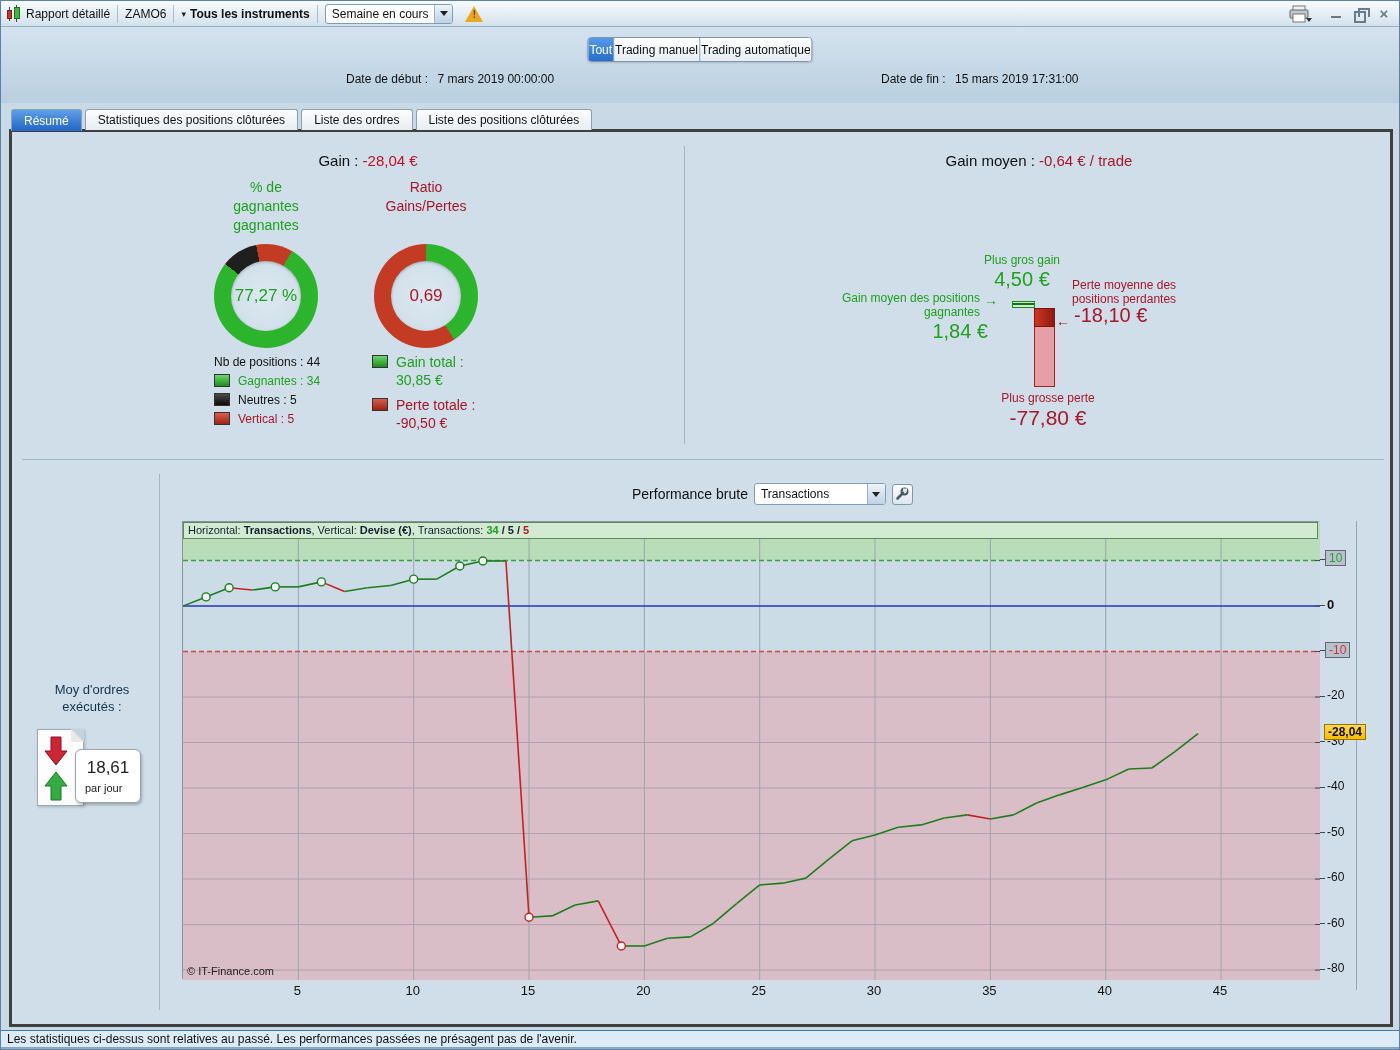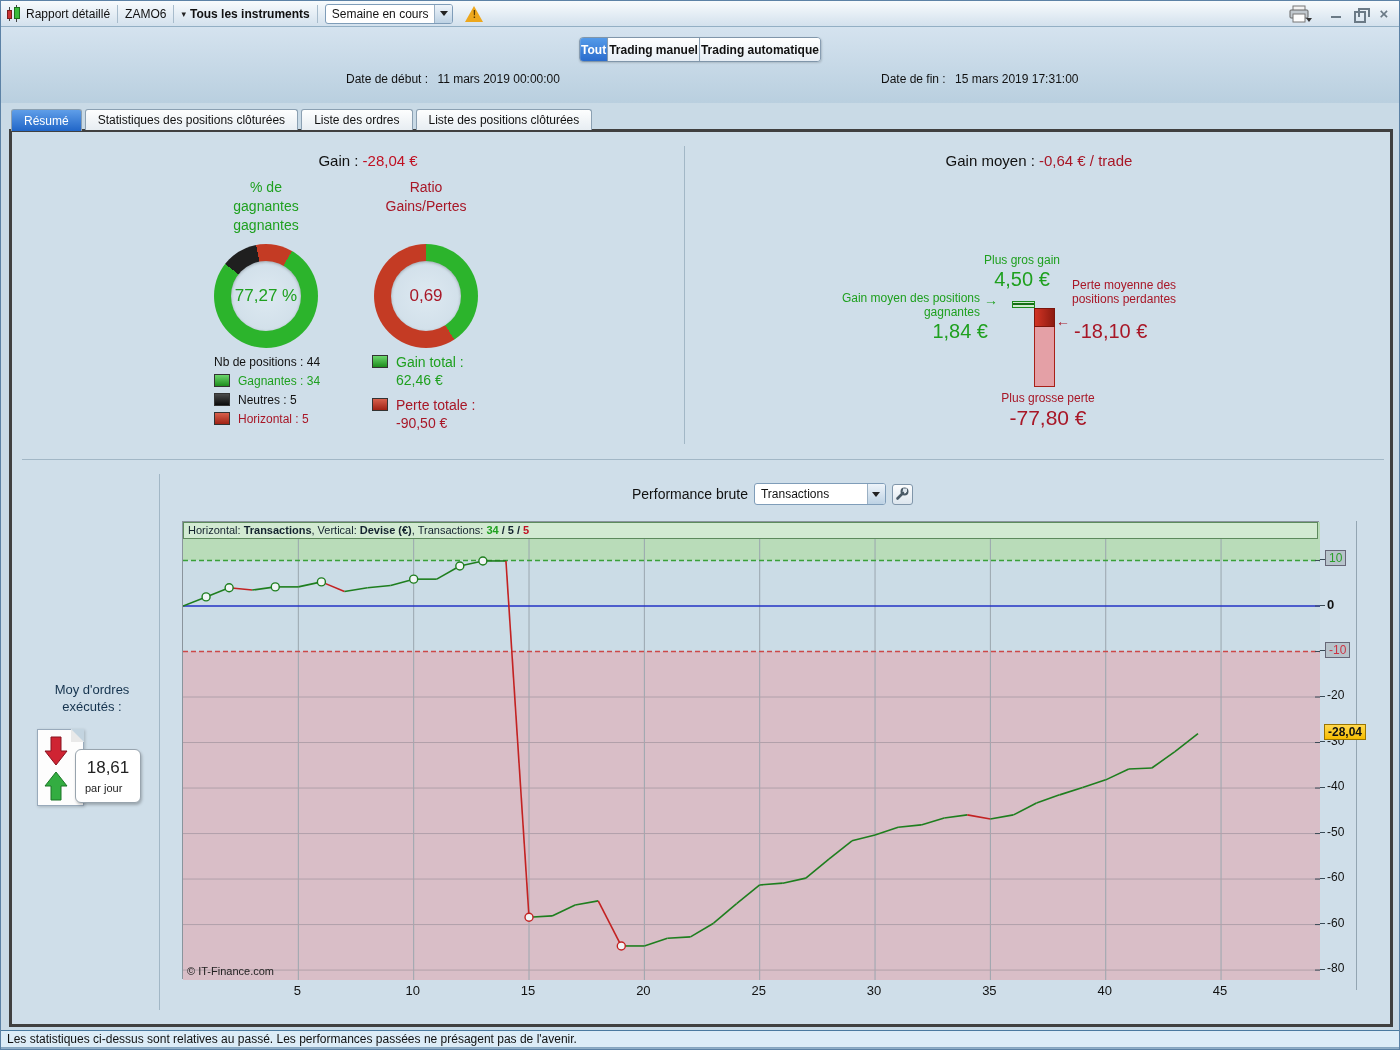--- a/index.html
+++ b/index.html
@@ -55,21 +55,21 @@
     background:linear-gradient(#d5e3ef,#b9cfdf);
   }
   .mode-tabs{
     position:absolute; left:50%; top:10px; transform:translateX(-50%);
     display:flex; border-radius:4px; overflow:hidden; border:1px solid #8096aa;
     box-shadow:0 1px 2px rgba(0,0,0,.15);
   }
   .mode-tab{
     height:23px; font-size:12px; display:flex; align-items:center; justify-content:center;
     padding:0 1px; background:linear-gradient(#ffffff,#e6edf4); color:#111;
-    border-right:1px solid #8096aa; cursor:default;font-weight:bold;
+    border-right:1px solid #8096aa; cursor:default;
   }
   .mode-tab:last-child{ border-right:none; }
   .mode-tab.active{ background:linear-gradient(#549ae8,#2a6ccd); color:#fff; }
   .date-line{ position:absolute; top:45px; font-size:12px; white-space:nowrap; }
   .date-start{ left:345px; } .date-end{ left:880px; }
   .date-line .dval{ margin-left:6px; }
   
   .rtabs{ position:absolute; left:10px; top:108px; display:flex; gap:3px; z-index:3;text-align:right; }
   .rtab{
     height:21px; font-size:12px; padding:0 12px; display:flex; align-items:center;
@@ -109,21 +109,21 @@
   .totals .spacer{ height:5px; }
   
   .gm-title{ left:672px; top:20px; width:710px; text-align:center; font-size:15px; }
   .sr-label{ font-size:12px; line-height:14px; }
   .sr-big{ font-size:20px; }
   .sr-best-label{ left:920px; top:121px; width:180px; text-align:center; }
   .sr-best-value{ left:920px; top:136px; width:180px; text-align:center; }
   .sr-avgwin-label{ left:700px; top:159px; width:268px; text-align:right; }
   .sr-avgwin-value{ left:796px; top:188px; width:180px; text-align:right; }
   .sr-avgloss-label{ left:1060px; top:146px; width:150px; }
-  .sr-avgloss-value{ left:1062px; top:188px; width:150px; }
+  .sr-avgloss-value{ left:1062px; top:172px; width:150px; }
   .sr-worst-label{ left:940px; top:259px; width:192px; text-align:center; }
   .sr-worst-value{ left:940px; top:274px; width:192px; text-align:center; font-size:21px; }
   .arrow-ch{ font-size:14px; font-weight:bold; }
   .arrow-right{ left:972px; top:160px; }
   .arrow-left{ left:1044px; top:181px; }
   .bar-gain{ left:1000px; width:23px; background:#cfe9cf; border:1px solid #1a8a1a; position:absolute; }
   .bar-gain .bar-gain-avg{ position:absolute; left:0; right:0; height:2px; background:#156f15; }
   .bar-loss{ left:1022px; top:176px; width:21px; background:#e4a0a6; border:1px solid #a82018; position:absolute; }
   .bar-loss .bar-loss-avg{ position:absolute; left:-1px; top:-1px; width:21px; background:linear-gradient(90deg,#d23424,#8c1a10); border:1px solid #7c150c; }
   
@@ -211,21 +211,21 @@
 </div>
 
 <div class="header">
   <div class="mode-tabs">
     <div class="mode-tab active">Tout</div>
     <div class="mode-tab">Trading manuel</div>
     <div class="mode-tab">Trading automatique</div>
   </div>
   <div class="date-line date-start">
     <span>Date de début :</span>
-    <span class="dval">11 mars 2019 00:00:00</span>
+    <span class="dval">7 mars 2019 00:00:00</span>
   </div>
   <div class="date-line date-end">
     <span>Date de fin :</span>
     <span class="dval">15 mars 2019 17:31:00</span>
   </div>
 </div>
 
 <div class="rtabs">
   <div class="rtab active">Résumé</div>
   <div class="rtab">Statistiques des positions clôturées</div>
@@ -264,30 +264,30 @@
     <div class="lrow green">
       <span class="swatch sw-green"></span>
       <span>Gagnantes :</span>&nbsp;<span>34</span>
     </div>
     <div class="lrow">
       <span class="swatch sw-black"></span>
       <span>Neutres :</span>&nbsp;<span>5</span>
     </div>
     <div class="lrow dred">
       <span class="swatch sw-red"></span>
-      <span>Horizontal :</span>&nbsp;<span>5</span>
+      <span>Vertical :</span>&nbsp;<span>5</span>
     </div>
   </div>
 
   <div class="abs totals">
     <div class="trow green">
       <span class="swatch sw-green"></span>
       <span>Gain total :</span>
     </div>
-    <div class="tval green">62,46 €</div>
+    <div class="tval green">30,85 €</div>
     <div class="spacer"></div>
     <div class="trow dred">
       <span class="swatch sw-red"></span>
       <span>Perte totale :</span>
     </div>
     <div class="tval dred">-90,50 €</div>
   </div>
 
   <div class="divider-v-sum"></div>
 

